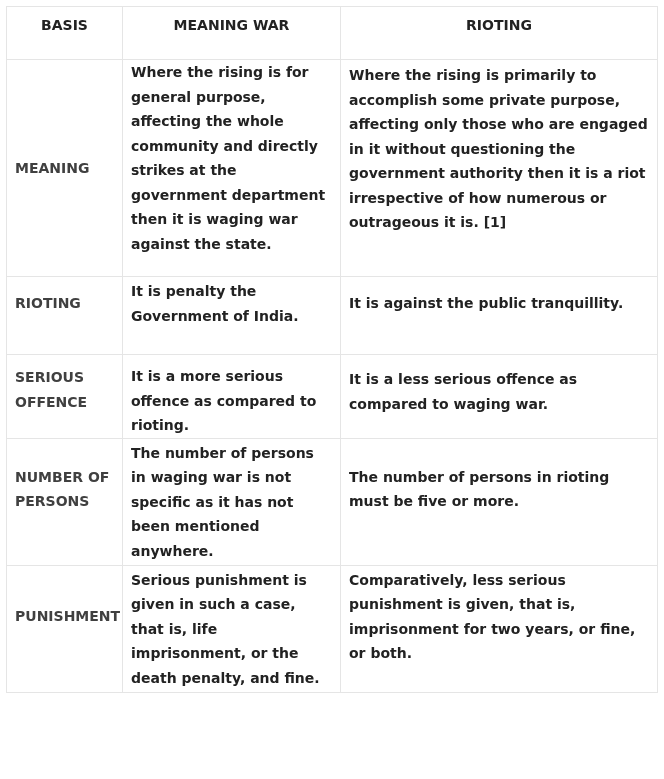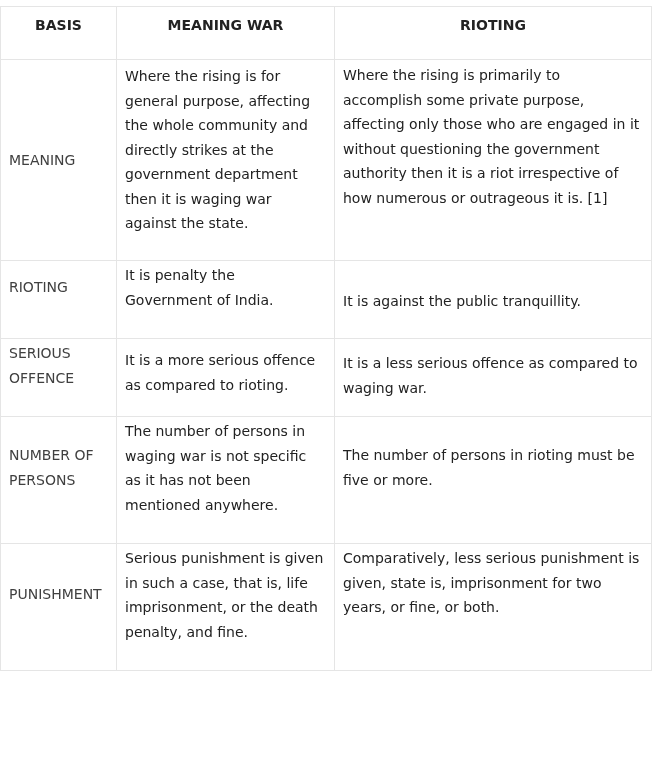--- a/index.html
+++ b/index.html
@@ -1,27 +1,27 @@
 <!DOCTYPE html>
 <html><head>
   <meta charset="utf-8">
   <style>
     html, body { margin: 0; padding: 0; background: #ffffff; }
     body { width: 664px; height: 779px; overflow: hidden; font-family: "DejaVu Sans", "Liberation Sans", sans-serif; color: #222222; }
     table.cmp {
-      position: absolute; left: 0; top: 6px;
+      position: absolute; left: 6px; top: 6px;
       width: 652px; border-collapse: collapse; table-layout: fixed;
       font-size: 14px; line-height: 24.5px;
     }
     table.cmp td, table.cmp th {
       border: 1px solid #e5e5e5;
       padding: 0 8px;
       vertical-align: middle;
       text-align: left;
-      font-weight: normal;
+      font-weight: bold;
     }
     table.cmp th {
       font-weight: bold; text-align: center; vertical-align: top;
       padding-top: 6px;
       color: #222;
     }
     .col1 { width: 116px; }
     .col2 { width: 218px; }
     .basis { font-weight: bold; color: #404040; padding-left: 8px; }
   </style>
@@ -43,31 +43,31 @@
   </thead>
   <tbody>
     <tr style="height:201px">
       <td class="basis">MEANING</td>
       <td style="vertical-align:middle;padding-bottom:20px">Where the rising is for general purpose, affecting the whole community and directly strikes at the government department then it is waging war against the state.</td>
       <td style="vertical-align:top;padding-top:3px">Where the rising is primarily to accomplish some private purpose, affecting only those who are engaged in it without questioning the government authority then it is a riot irrespective of how numerous or outrageous it is. [1]</td>
     </tr>
     <tr style="height:78px">
       <td class="basis" style="vertical-align:top;padding-top:14px">RIOTING</td>
       <td style="vertical-align:top;padding-top:2px">It is penalty the Government of India.</td>
-      <td style="vertical-align:top;padding-top:28px">It is against the public tranquillity.</td>
+      <td style="vertical-align:top;padding-top:14px">It is against the public tranquillity.</td>
     </tr>
     <tr style="height:78px">
-      <td class="basis" style="vertical-align:top;padding-top:2px">SERIOUS OFFENCE</td>
+      <td class="basis" style="vertical-align:top;padding-top:10px">SERIOUS OFFENCE</td>
       <td style="vertical-align:top;padding-top:9px">It is a more serious offence as compared to rioting.</td>
       <td style="vertical-align:top;padding-top:12px">It is a less serious offence as compared to waging war.</td>
     </tr>
     <tr style="height:127px">
       <td class="basis" style="vertical-align:top;padding-top:26px">NUMBER OF PERSONS</td>
       <td style="vertical-align:top;padding-top:2px">The number of persons in waging war is not specific as it has not been mentioned anywhere.</td>
       <td style="vertical-align:top;padding-top:26px">The number of persons in rioting must be five or more.</td>
     </tr>
     <tr style="height:127px">
       <td class="basis" style="vertical-align:top;padding-top:38px">PUNISHMENT</td>
       <td style="vertical-align:top;padding-top:2px">Serious punishment is given in such a case, that is, life imprisonment, or the death penalty, and fine.</td>
-      <td style="vertical-align:top;padding-top:2px">Comparatively, less serious punishment is given, state is, imprisonment for two years, or fine, or both.</td>
+      <td style="vertical-align:top;padding-top:2px">Comparatively, less serious punishment is given, that is, imprisonment for two years, or fine, or both.</td>
     </tr>
   </tbody>
 </table>
 
 </body></html>

